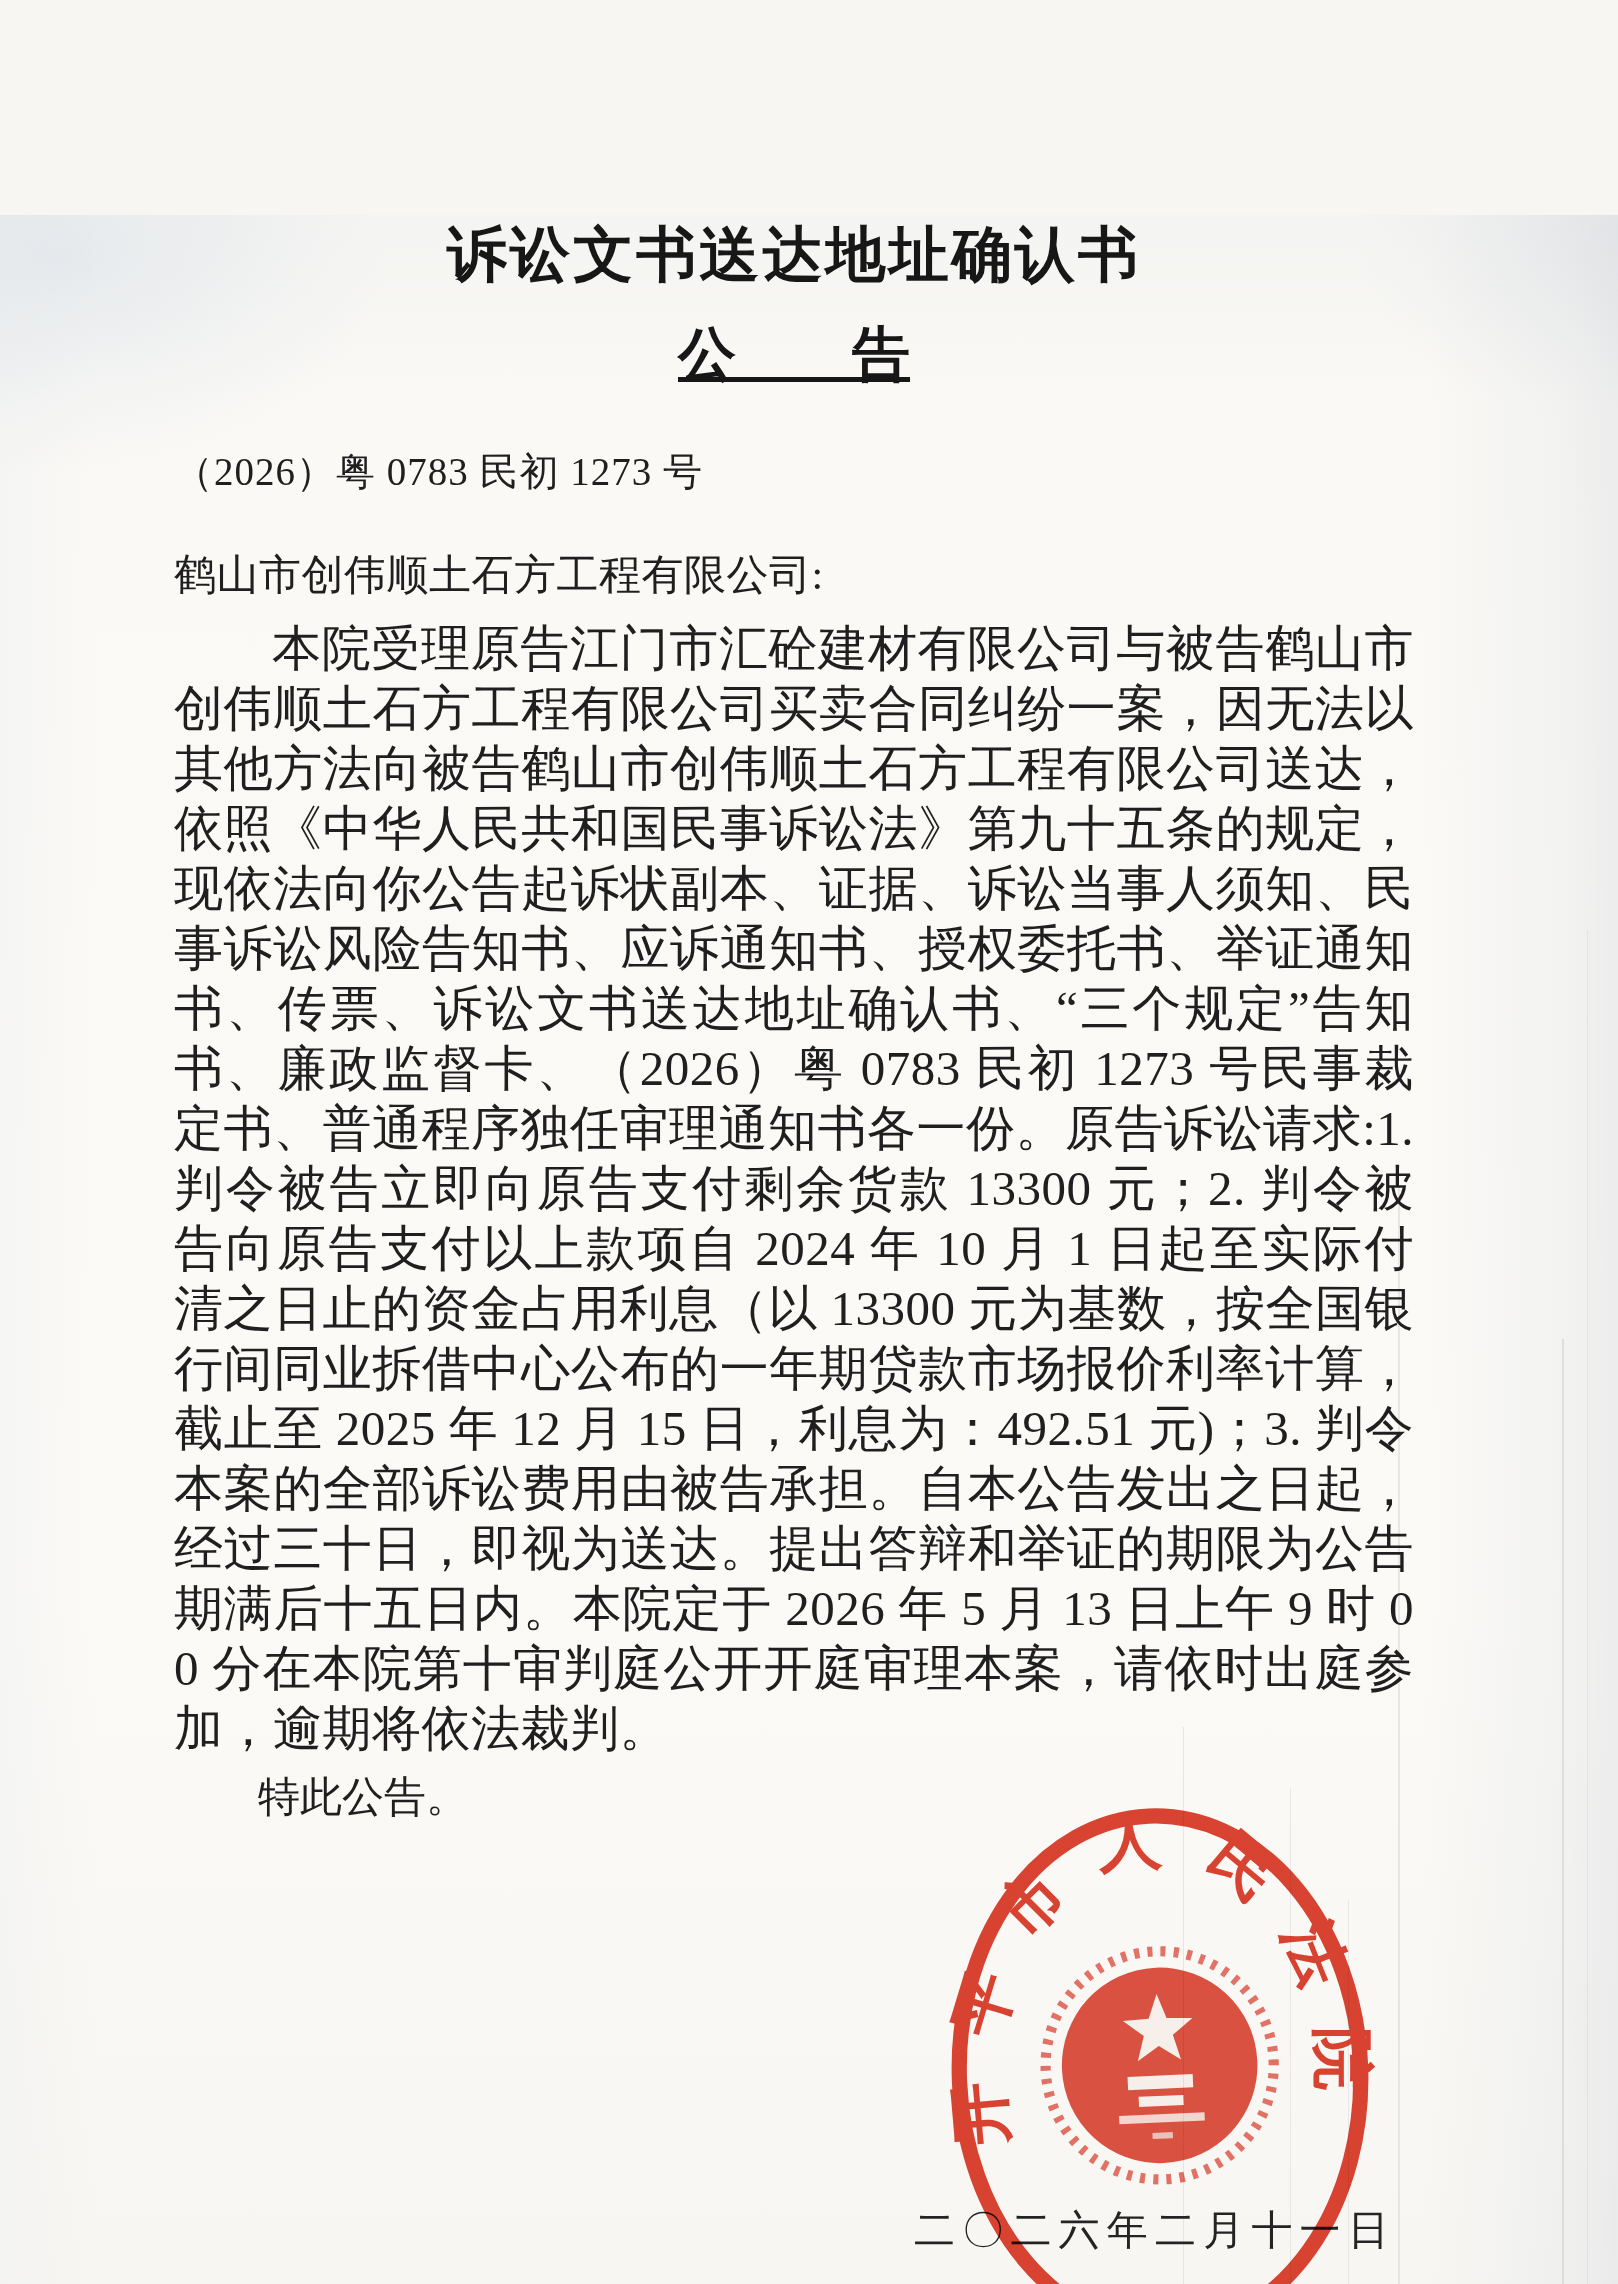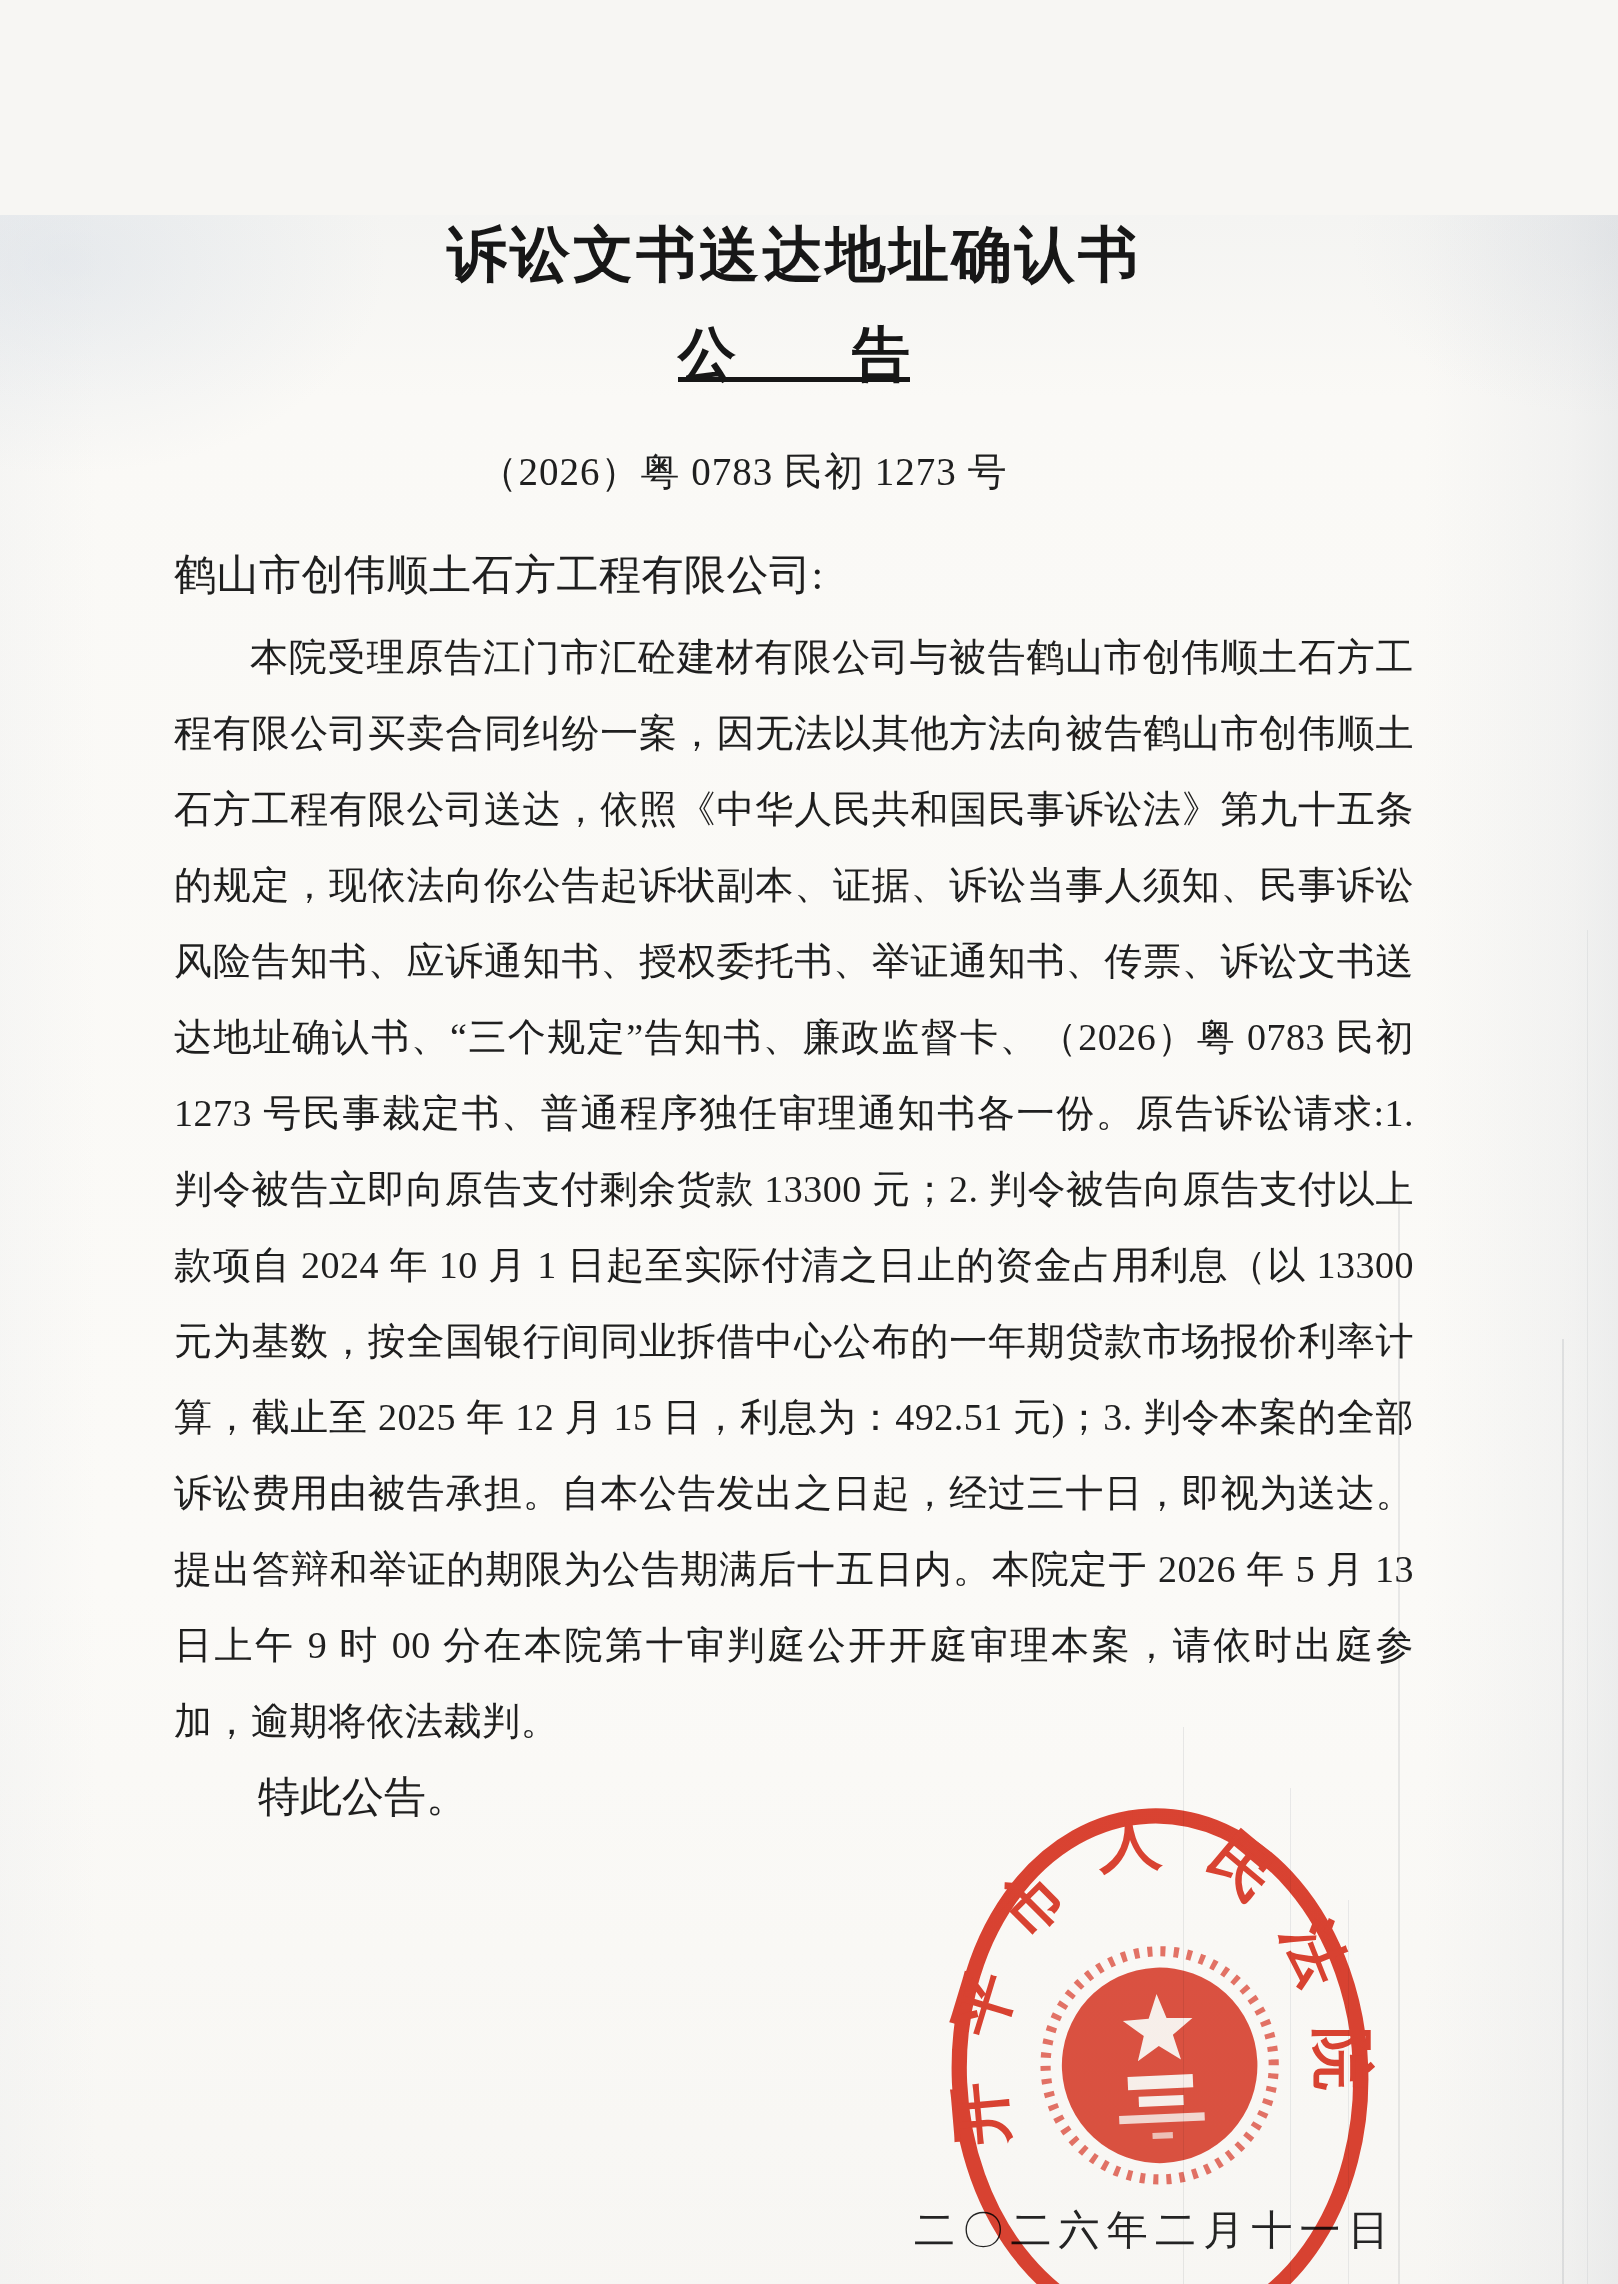--- a/index.html
+++ b/index.html
@@ -42,36 +42,36 @@
     margin-top: 20.4px;
     text-align: center;
     font-size: 58px;
     font-weight: 600;
     color: #171717;
     text-decoration: underline;
   }
 
   .caseno {
     margin-top: 51px;
-    text-align: center;
+    text-align: left;
     padding-right: 102px;
     font-size: 39px;
     letter-spacing: 1px;
   }
 
   .addressee {
     margin-top: 48px;
     font-size: 42px;
     letter-spacing: 0.5px;
   }
 
   .para {
     margin-top: 15.3px;
-    font-size: 38px;
-    line-height: 76px;
+    font-size: 49px;
+    line-height: 60px;
     text-align: justify;
     text-indent: 2em;
     letter-spacing: 0.5px;
     word-break: break-all;
   }
 
   .closing {
     font-size: 42px;
     line-height: 76px;
     text-indent: 2em;

